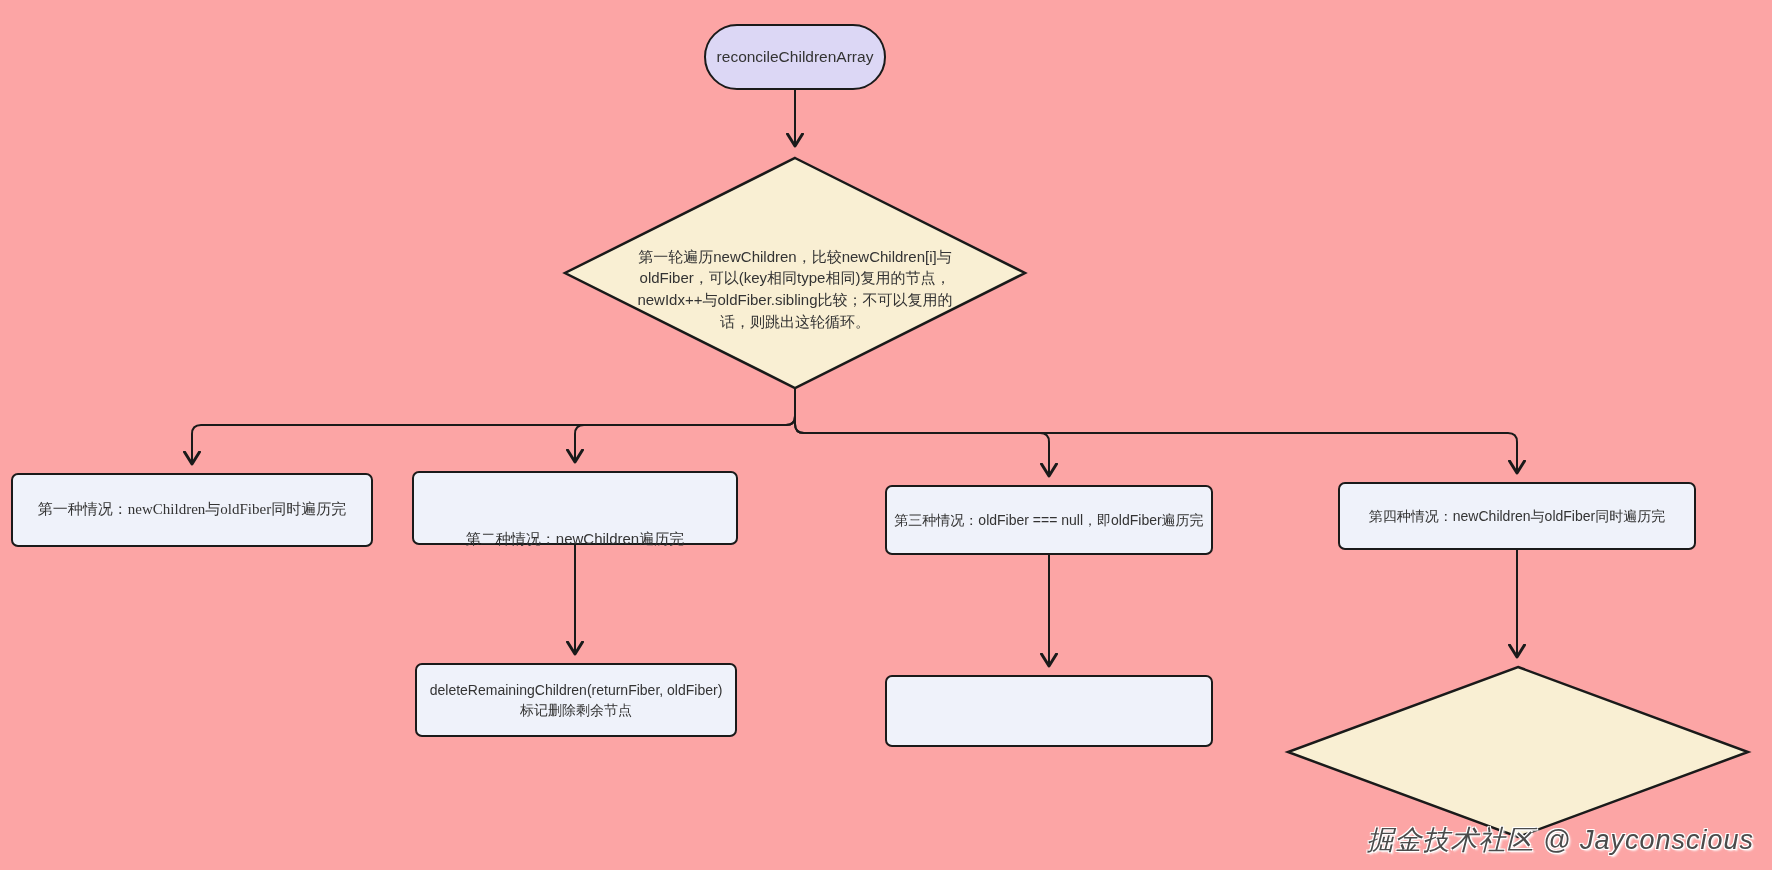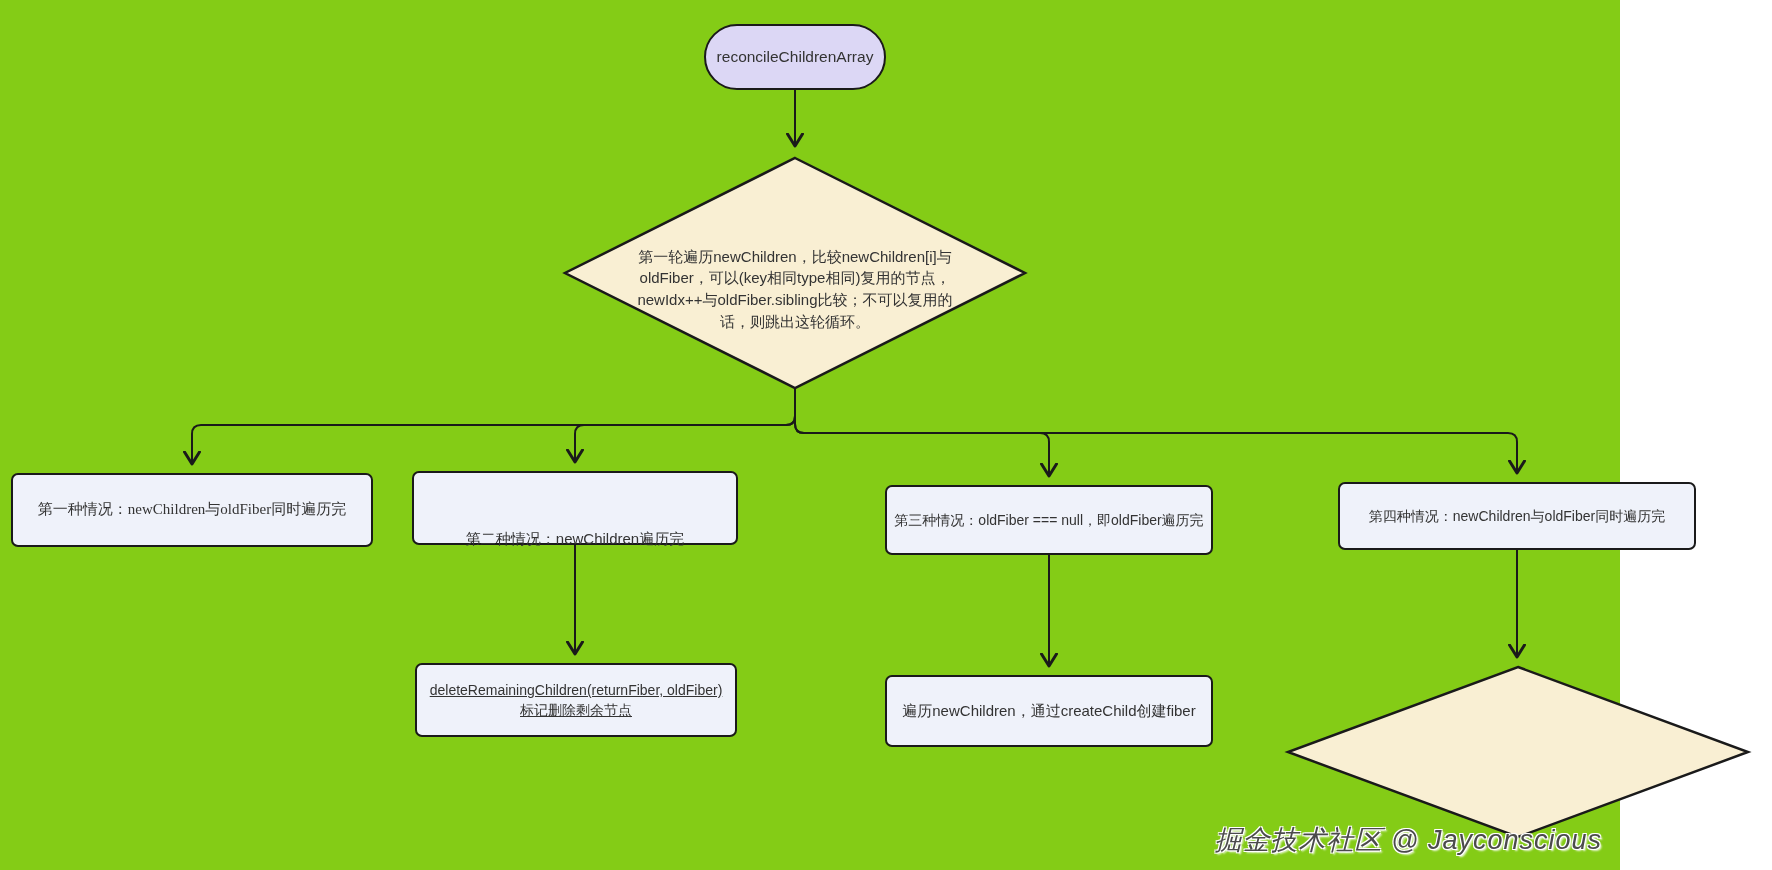--- a/index.html
+++ b/index.html
@@ -2,21 +2,21 @@
 <html><head>
 <meta charset="utf-8">
 <style>
   * { margin: 0; padding: 0; box-sizing: border-box; }
   html, body {
     width: 1772px; height: 870px;
     background: #ffffff;
     font-family: "Liberation Sans", "DejaVu Sans", sans-serif;
     overflow: hidden;
   }
-  .stage { position: relative; width: 1620px; height: 870px; background: #84cc16; }
+  .stage { position: relative; width: 1772px; height: 870px; background: #fca5a5; }
   svg.layer { position: absolute; left: 0; top: 0; width: 1772px; height: 870px; }
 
   .edge { fill: none; stroke: #1a1a1a; stroke-width: 2; }
   .shape-stadium { fill: #dcd7f5; stroke: #1a1a1a; stroke-width: 2; }
   .shape-rect    { fill: #eff2fa; stroke: #1a1a1a; stroke-width: 2; }
   .shape-diamond { fill: #f9efd3; stroke: #1a1a1a; stroke-width: 2.5; }
 
   .label {
     position: absolute;
     display: flex; align-items: center; justify-content: center;
@@ -79,20 +79,19 @@
   <div class="label" style="left:633px; top:206px; width:324px; height:166px;">第一轮遍历newChildren，比较newChildren[i]与oldFiber，可以(key相同type相同)复用的节点，newIdx++与oldFiber.sibling比较；不可以复用的话，则跳出这轮循环。</div>
 
   <div class="label nowrap" style="left:12px; top:474px; width:360px; height:72px;font-family:Liberation Serif, serif;">第一种情况：newChildren与oldFiber同时遍历完</div>
 
   <div class="label nowrap" style="left:413px; top:472px; width:324px; height:72px;margin-top:31px;">第二种情况：newChildren遍历完</div>
 
   <div class="label nowrap small" style="left:886px; top:486px; width:326px; height:68px;border-radius:10px;">第三种情况：oldFiber === null，即oldFiber遍历完</div>
 
   <div class="label nowrap small" style="left:1339px; top:483px; width:356px; height:66px;">第四种情况：newChildren与oldFiber同时遍历完</div>
 
-  <div class="label small" style="left:424px; top:664px; width:304px; height:72px;text-decoration:underline;">deleteRemainingChildren(returnFiber, oldFiber)标记删除剩余节点</div>
+  <div class="label small" style="left:424px; top:664px; width:304px; height:72px;">deleteRemainingChildren(returnFiber, oldFiber)标记删除剩余节点</div>
 
-  <div class="label nowrap" style="left:886px; top:676px; width:326px; height:70px;">遍历newChildren，通过createChild创建fiber</div>
 
 
   <div class="watermark">掘金技术社区 @ Jayconscious</div>
 
 </div>
 
 </body></html>

